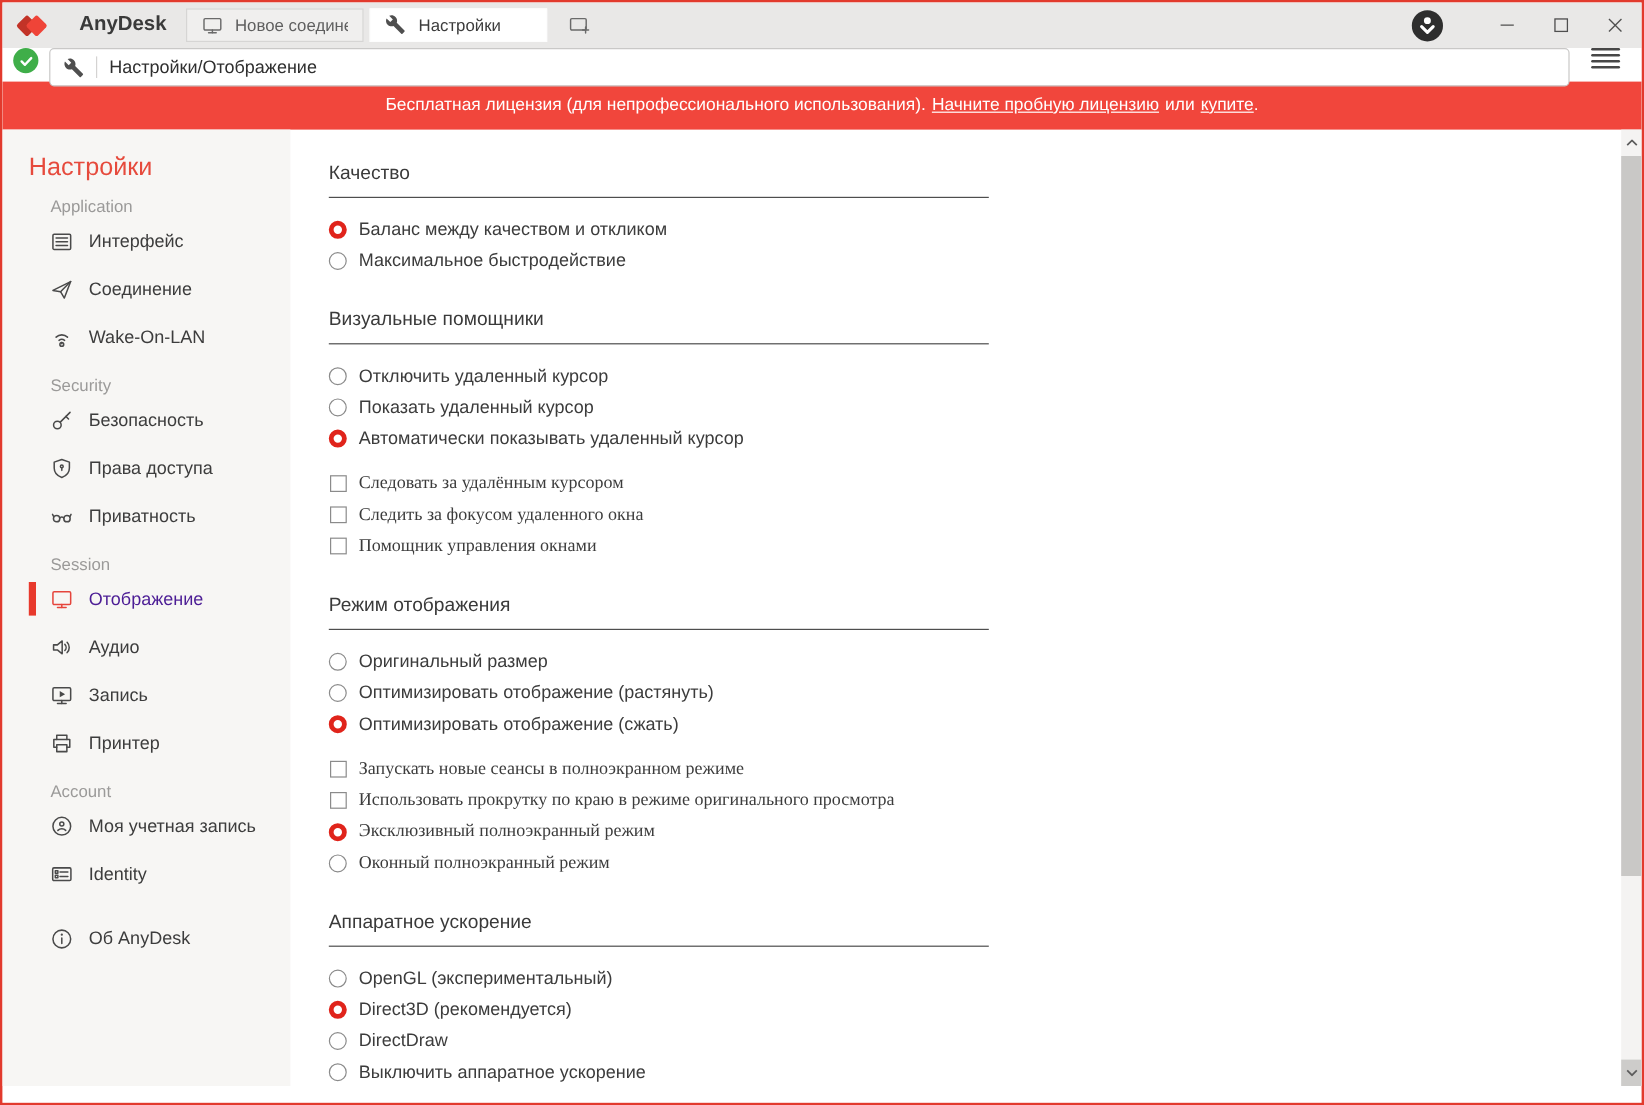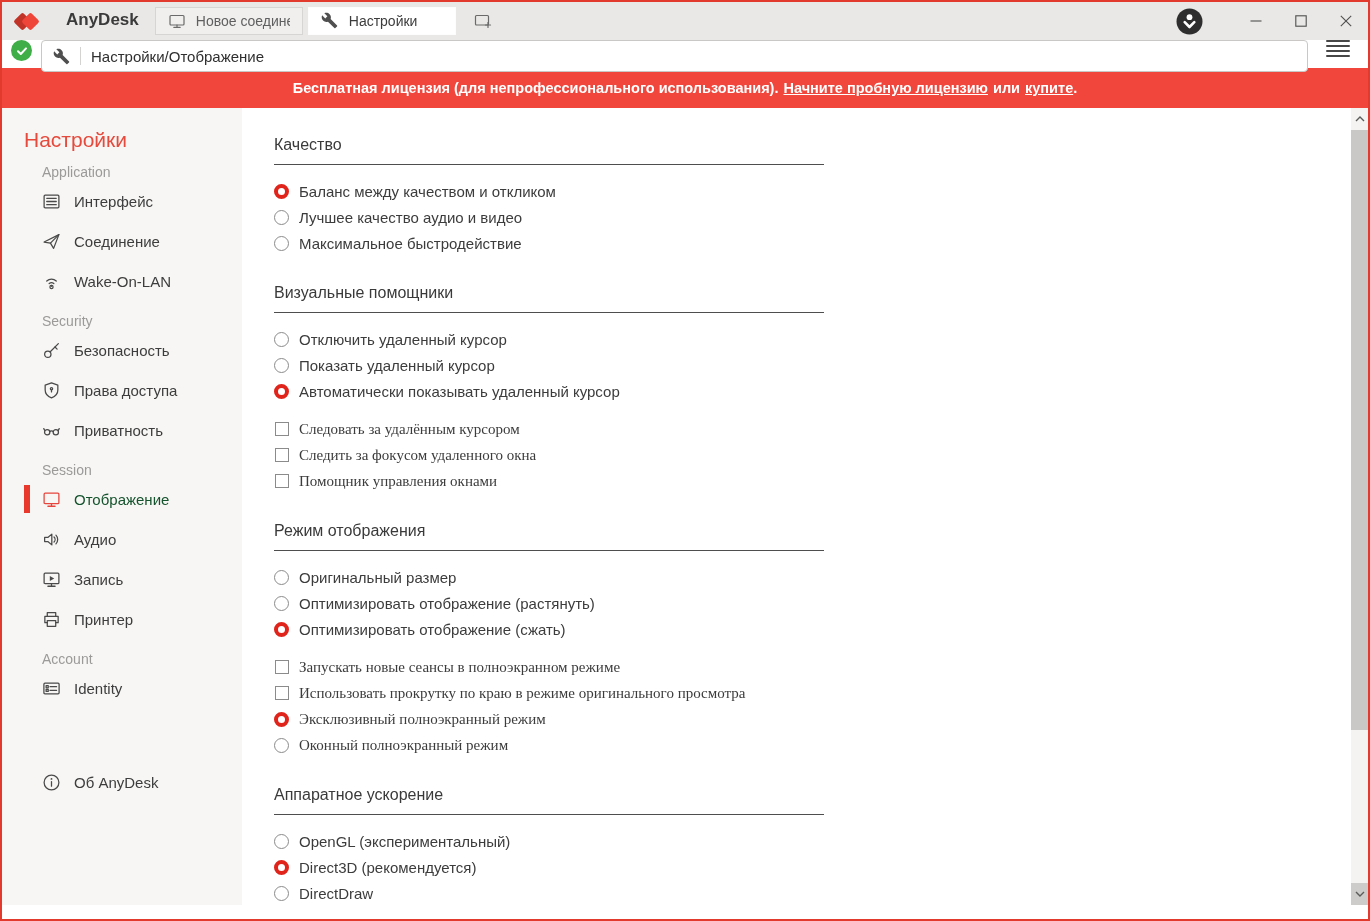--- a/index.html
+++ b/index.html
@@ -25,31 +25,31 @@
   
   .addressbar{height:28px;background:#fff;display:flex;align-items:flex-start;padding:0 9px;gap:9px;}
   .status-circle{width:21px;height:21px;border-radius:50%;background:#3fae49;display:flex;align-items:center;justify-content:center;flex-shrink:0;}
   .address-field{flex:1;height:30px;border:1px solid #c9c8c7;border-radius:4px;display:flex;align-items:center;padding:0 11px;gap:10px;background:#fff;}
   .address-sep{width:1px;height:18px;background:#d4d3d2;}
   .address-text{font-size:15px;color:#2f2f2f;}
   .menu-btn{width:24px;display:flex;flex-direction:column;gap:3px;padding:0 9px;}
   .menu-btn span{height:2px;background:#474747;border-radius:1px;}
 
   
-  .banner{height:40px;background:#f1463c;color:#fff;display:flex;align-items:center;justify-content:center;font-size:14.5px;font-weight:700;}
+  .banner{height:40px;background:#f1463c;color:#fff;display:flex;align-items:center;justify-content:center;font-size:14.5px;font-weight:400;}
   .banner .seg{margin:0 2.5px;}
   .banner a{color:#ffffff;text-decoration:underline;cursor:pointer;}
 
   
   .body{display:flex;height:797px;}
   .sidebar{width:240px;background:#f7f6f4;flex-shrink:0;position:relative;}
   .sidebar-title{color:#e64a3c;font-size:21px;font-weight:400;margin:20px 0 0 22px;line-height:24px;}
   .sb-header{color:#9b9a99;font-size:14px;line-height:17px;margin:12px 0 0 40px;}
   .sb-item{height:40px;display:flex;align-items:center;padding-left:40px;gap:13px;font-size:15px;color:#3d3d3d;position:relative;cursor:default;}
-  .sb-item.selected{color:#14532d;}
+  .sb-item.selected{color:#4c1d95;}
   .sb-item.selected::before{content:"";position:absolute;left:22px;top:6px;width:6px;height:28px;background:#e8392c;}
   .sb-item.selected svg{stroke:#e5453c;}
   .sb-icon{width:19px;height:19px;display:flex;flex-shrink:0;}
   .sb-footer{position:absolute;bottom:103px;left:0;right:0;}
 
   .content{flex:1;padding-left:32px;overflow:hidden;}
   .section{width:550px;}
   .section-title{font-size:16px;font-weight:400;color:#3a3a3a;margin:26px 0 0;line-height:22px;padding-bottom:8px;border-bottom:1px solid #4e4e4e;}
   .option-group{margin-top:13px;}
   .option-group + .option-group{margin-top:12px;font-family:Liberation Serif, serif;}
@@ -270,20 +270,30 @@
                 <path d="M5 12 H2.7 V6 H15.3 V12 H13"></path>
                 <rect x="5" y="10" width="8" height="5.5"></rect>
               </svg>
             </span>
             <span>Принтер</span>
           </div>
           <div class="sb-header">Account</div>
           <div class="sb-item">
             <span class="sb-icon">
               <svg viewBox="0 0 18 18" width="19" height="19" stroke="#4a4a4a" fill="none" stroke-width="1.2" stroke-linecap="round" stroke-linejoin="round">
+                <circle cx="9" cy="9" r="7"></circle>
+                <circle cx="9" cy="7.2" r="1.6"></circle>
+                <path d="M5.9 12.3 a4.4 4.4 0 0 1 6.2 0"></path>
+              </svg>
+            </span>
+            <span>Моя учетная запись</span>
+          </div>
+          <div class="sb-item">
+            <span class="sb-icon">
+              <svg viewBox="0 0 18 18" width="19" height="19" stroke="#4a4a4a" fill="none" stroke-width="1.2" stroke-linecap="round" stroke-linejoin="round">
                 <rect x="1.8" y="4" width="14.4" height="10" rx="1"></rect>
                 <rect x="3.9" y="6.3" width="2" height="2"></rect>
                 <line x1="7.6" y1="7.3" x2="13.8" y2="7.3"></line>
                 <rect x="3.9" y="9.8" width="2" height="2"></rect>
                 <line x1="7.6" y1="10.8" x2="13.8" y2="10.8"></line>
               </svg>
             </span>
             <span>Identity</span>
           </div>
         </div>
@@ -304,24 +314,20 @@
     <main class="content">
         <section class="section">
           <h2 class="section-title">Качество</h2>
           <div class="option-group">
             <div class="option-row">
               <span class="radio checked"></span>
               <span class="option-label">Баланс между качеством и откликом</span>
             </div>
             <div class="option-row">
               <span class="radio"></span>
-              <span class="option-label">Лучшее качество аудио и видео</span>
-            </div>
-            <div class="option-row">
-              <span class="radio"></span>
               <span class="option-label">Максимальное быстродействие</span>
             </div>
           </div>
         </section>
         <section class="section">
           <h2 class="section-title">Визуальные помощники</h2>
           <div class="option-group">
             <div class="option-row">
               <span class="radio"></span>
               <span class="option-label">Отключить удаленный курсор</span>

